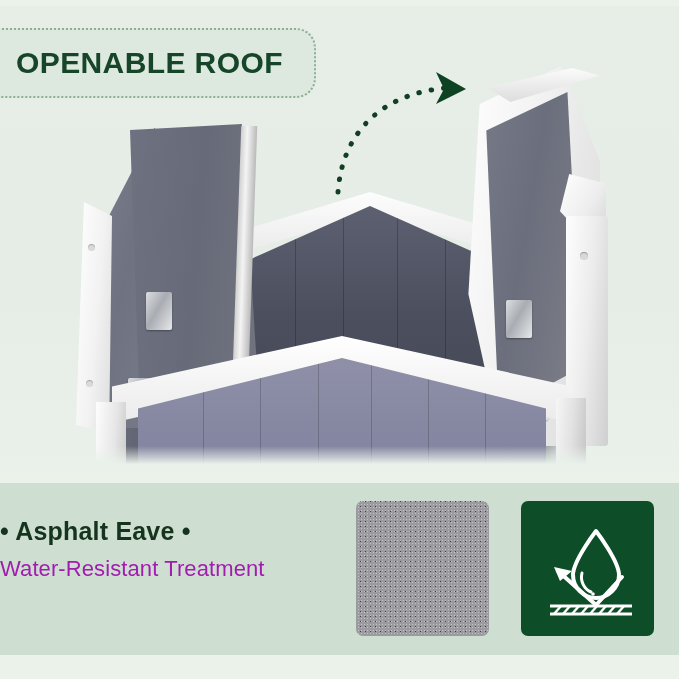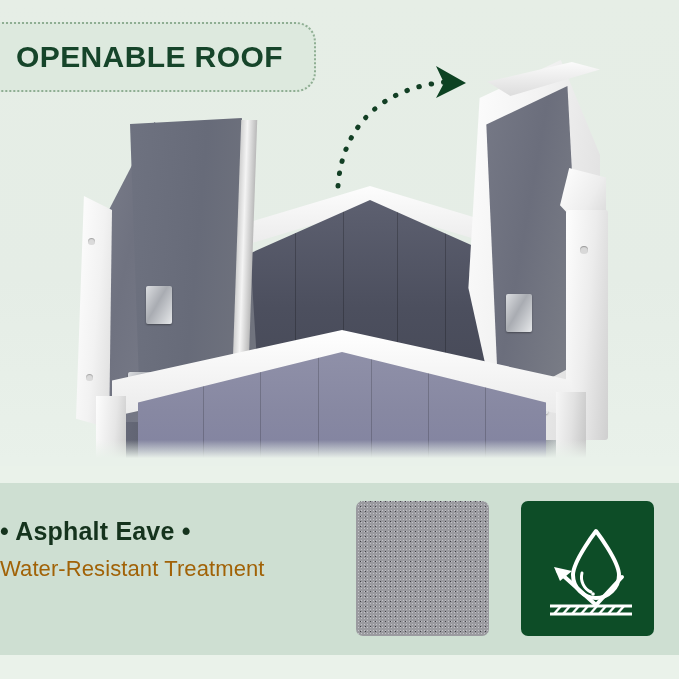--- a/index.html
+++ b/index.html
@@ -5,21 +5,21 @@
   html,body{margin:0;padding:0;}
   body{
     width:679px;height:679px;overflow:hidden;
     font-family:"Liberation Sans", sans-serif;
     background:#eaf2ea;
   }
   #page{position:relative;width:679px;height:679px;background:#eaf2ea;}
 
   
   .photo-area{
-    position:absolute;left:0;top:0;width:679px;height:466px;
+    position:absolute;left:0;top:6px;width:679px;height:466px;
     background:linear-gradient(180deg,#e6eee6 0%,#e5ede6 60%,#e9f1ea 100%);
     overflow:hidden;
   }
 
   
   .title-banner{
     position:absolute;left:-14px;top:22px;width:330px;height:70px;
     background:#dde9de;
     border:2px dotted #8fae93;
     border-left:none;
@@ -160,21 +160,21 @@
   }
   .info-text{
     position:absolute;left:0;top:34px;width:348px;
     color:#1d3b24;
   }
   .info-title{
     font-size:25px;font-weight:bold;color:#15331d;letter-spacing:.2px;
     white-space:nowrap;
   }
   .info-sub{
-    margin-top:10px;font-size:22px;color:#a16207;letter-spacing:.1px;
+    margin-top:10px;font-size:22px;color:#a21caf;letter-spacing:.1px;
     white-space:nowrap;
   }
 
   .swatch{
     position:absolute;top:18px;width:133px;height:135px;border-radius:7px;
   }
   .swatch-asphalt{
     left:356px;
     background-color:#9a9a9f;
     background-image:

